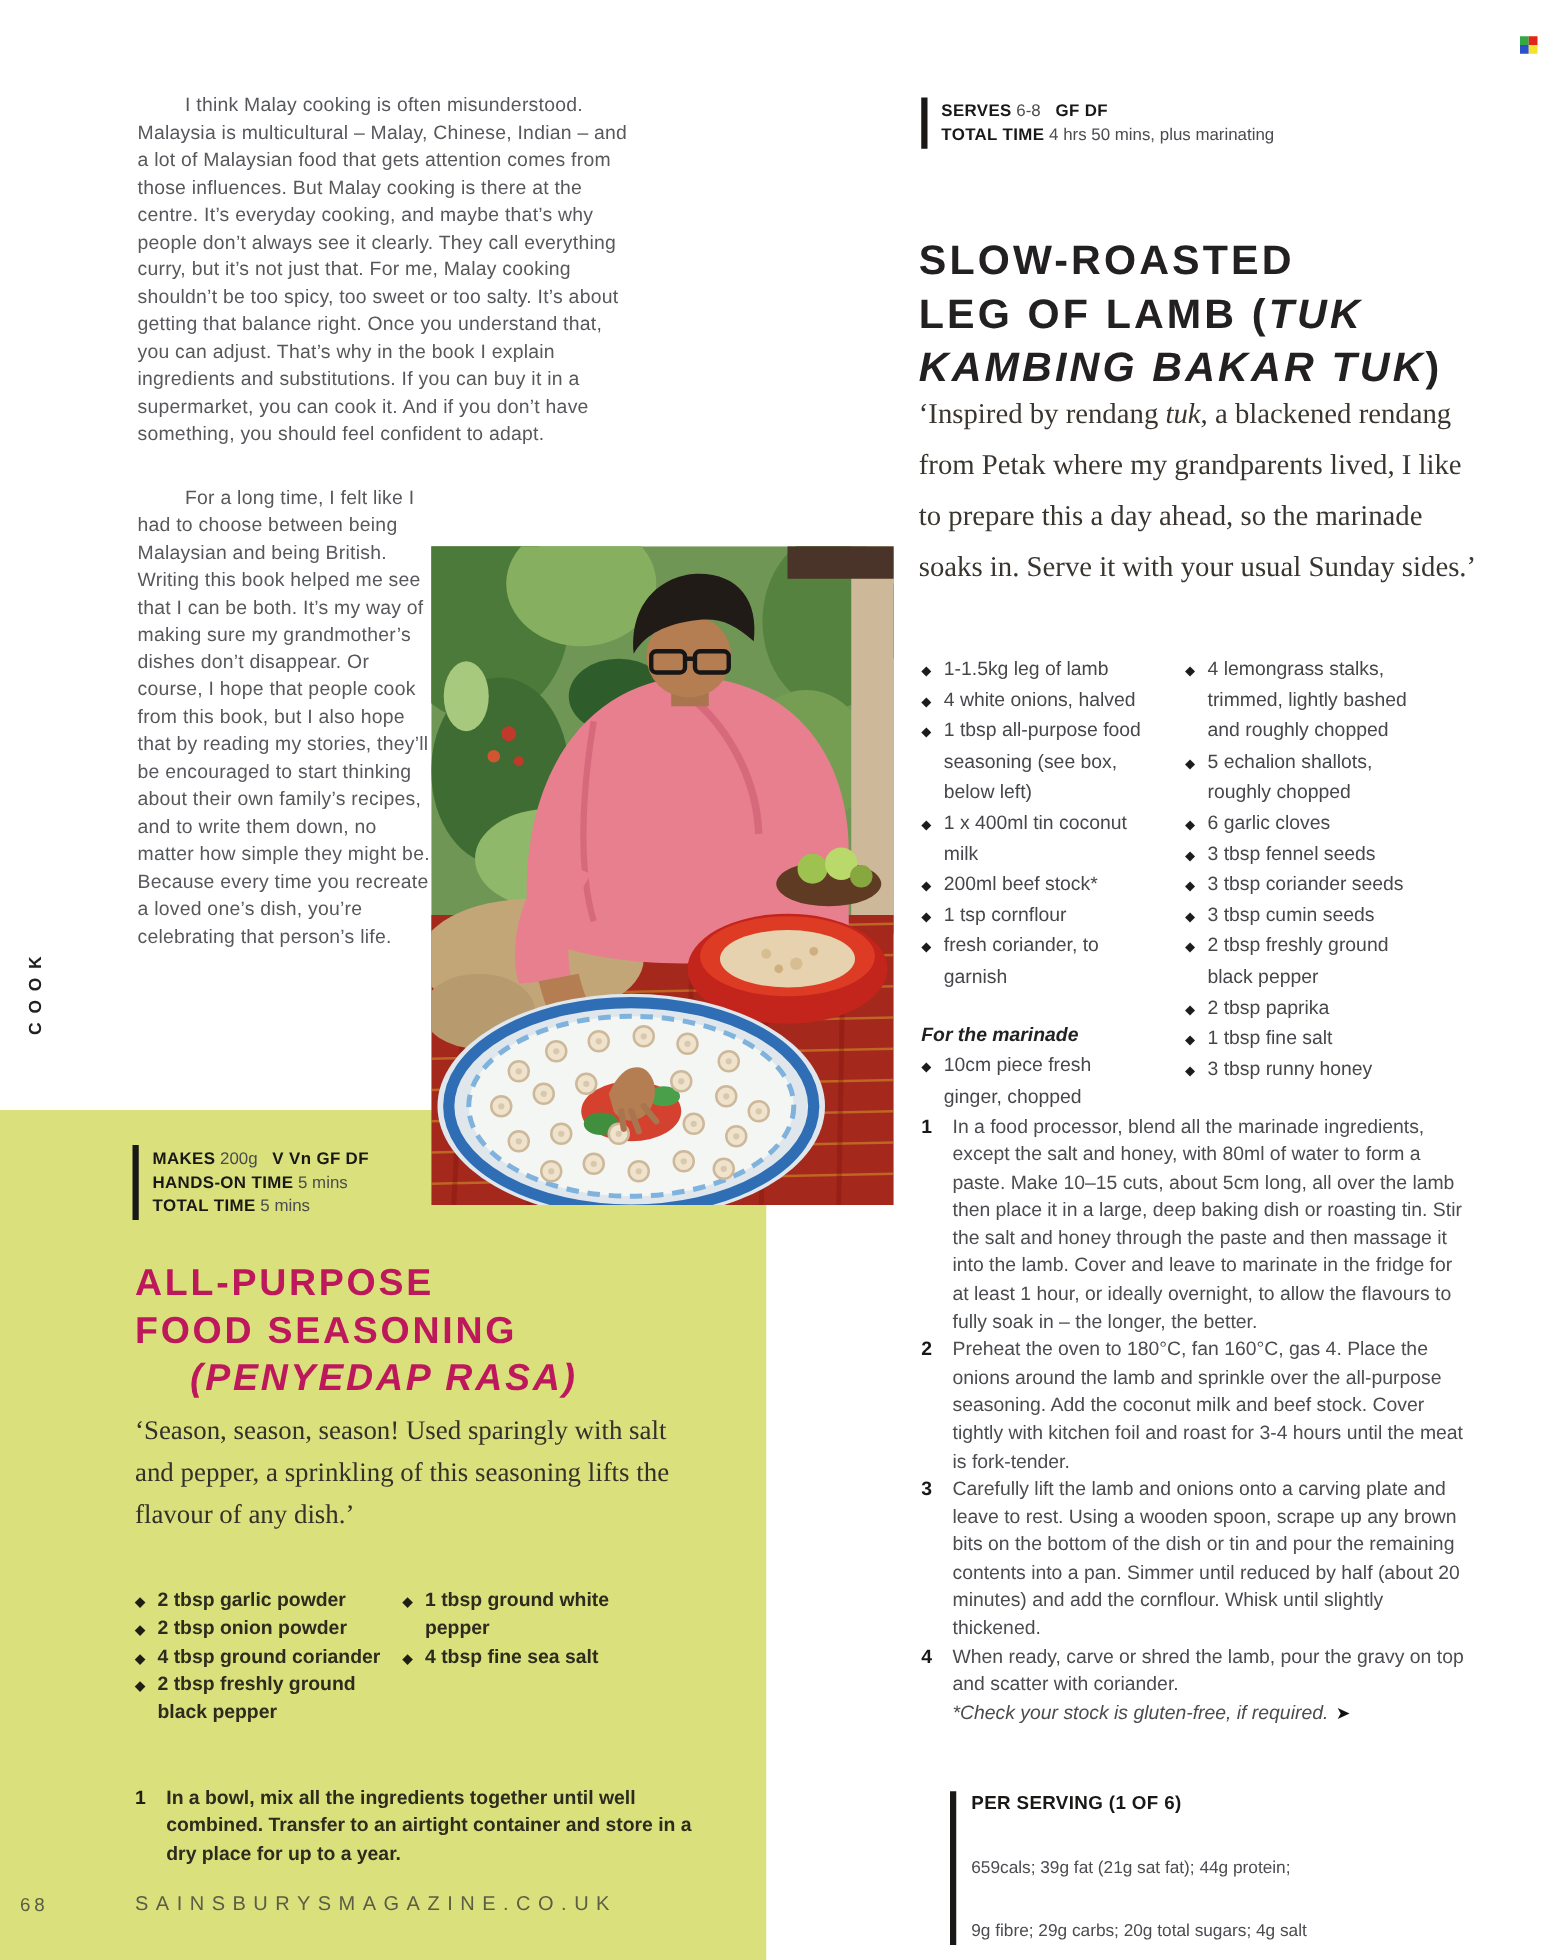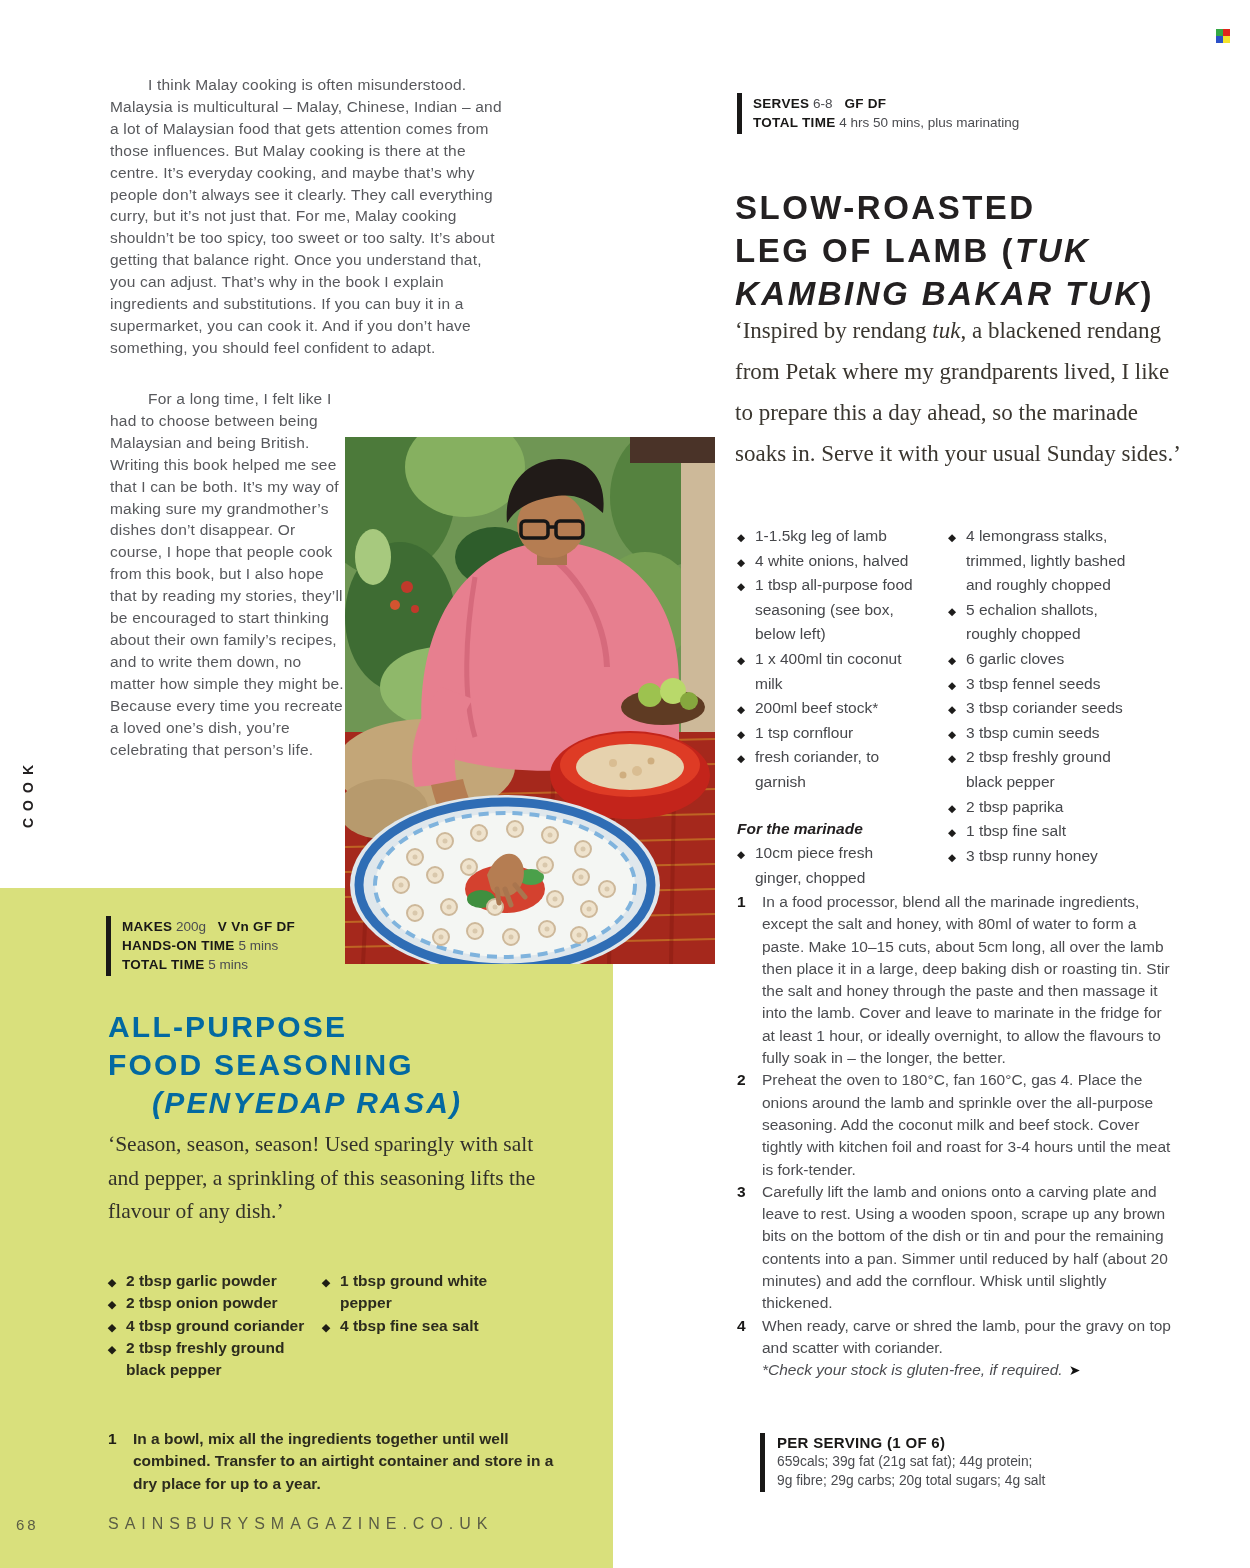--- a/index.html
+++ b/index.html
@@ -25,21 +25,21 @@
 
   
   .meta-block{border-left:5px solid #191817;padding:1px 0 2px 11px;}
   .meta-line{font-size:13.5px;line-height:19px;color:#4b4c50;}
   .meta-line b{color:#191817;font-weight:bold;letter-spacing:.3px;}
   .meta-line .badges{font-weight:bold;color:#191817;margin-left:8px;letter-spacing:.3px;}
 
   
   .recipe-title{font-weight:800;color:#232021;font-size:33px;line-height:43px;letter-spacing:2.5px;}
   .recipe-title .it{font-style:italic;}
-  .box-title{font-weight:800;color:#0369a1;font-size:30px;line-height:38px;letter-spacing:2.2px;}
+  .box-title{font-weight:800;color:#be185d;font-size:30px;line-height:38px;letter-spacing:2.2px;}
   .box-title .it{font-style:italic;margin-left:44px;}
 
   
   .quote{font-family:"Liberation Serif", serif;color:#3a362f;}
   .quote .it{font-style:italic;}
   .rquote{font-size:23px;line-height:41px;}
   .gquote{font-size:21.5px;line-height:33.5px;color:#33312a;}
 
   
   ul.ing{list-style:none;margin:0;padding:0;}
@@ -49,21 +49,21 @@
 
   
   .step{position:relative;padding-left:25px;font-size:15.5px;line-height:22.3px;color:#4b4c50;}
   .step .num{position:absolute;left:0;top:0;font-weight:bold;color:#191817;}
   .step .note{font-style:italic;}
   .step .arrow{font-style:normal;color:#111;font-size:14px;margin-left:6px;}
 
   
   .perserv{border-left:5px solid #191817;padding:0 0 2px 12px;}
   .perserv .h{font-size:15px;font-weight:bold;color:#191817;letter-spacing:.3px;line-height:20px;}
-  .perserv .l{font-size:13.8px;color:#4b4c50;line-height:18.6px;}
+  .perserv .l{font-size:13.8px;color:#4b4c50;line-height:18.6px;margin-top:32px;}
 
   
   .pagenum{left:16px;top:1516px;font-size:15px;letter-spacing:3px;color:#5b5d45;}
   .site{left:108px;top:1515px;font-size:16px;letter-spacing:6px;color:#5b5d45;}
 
   
   .pixlogo{left:1216px;top:29px;width:14px;height:14px;display:grid;grid-template-columns:7px 7px;grid-template-rows:7px 7px;}
   .pixlogo div{width:7px;height:7px;}
 
   
@@ -218,21 +218,21 @@
         <circle cx="202" cy="492" r="2.5"></circle>
         <circle cx="234" cy="498" r="2.5"></circle>
     <circle cx="150" cy="470" r="2.5"></circle>
   </g>
 
   <path d="M 142 438 C 150 420 160 414 170 418 C 180 424 182 440 174 452 C 166 462 152 462 146 452 Z" fill="#b57d52"></path>
   <path d="M 160 452 L 166 468 M 170 448 L 180 460 M 152 452 L 154 466" stroke="#a9754e" stroke-width="5" stroke-linecap="round"></path>
 </svg>
 </div>
 
-<div class="abs meta-block" style="left:737px;top:93px;width:430px;">
+<div class="abs meta-block" style="left:737px;top:78px;width:430px;">
   <div class="meta-line">
     <b>SERVES</b>
     <span>6-8</span>
     <span class="badges">GF DF</span>
   </div>
   <div class="meta-line">
     <b>TOTAL TIME</b>
     <span>4 hrs 50 mins, plus marinating</span>
   </div>
 </div>

